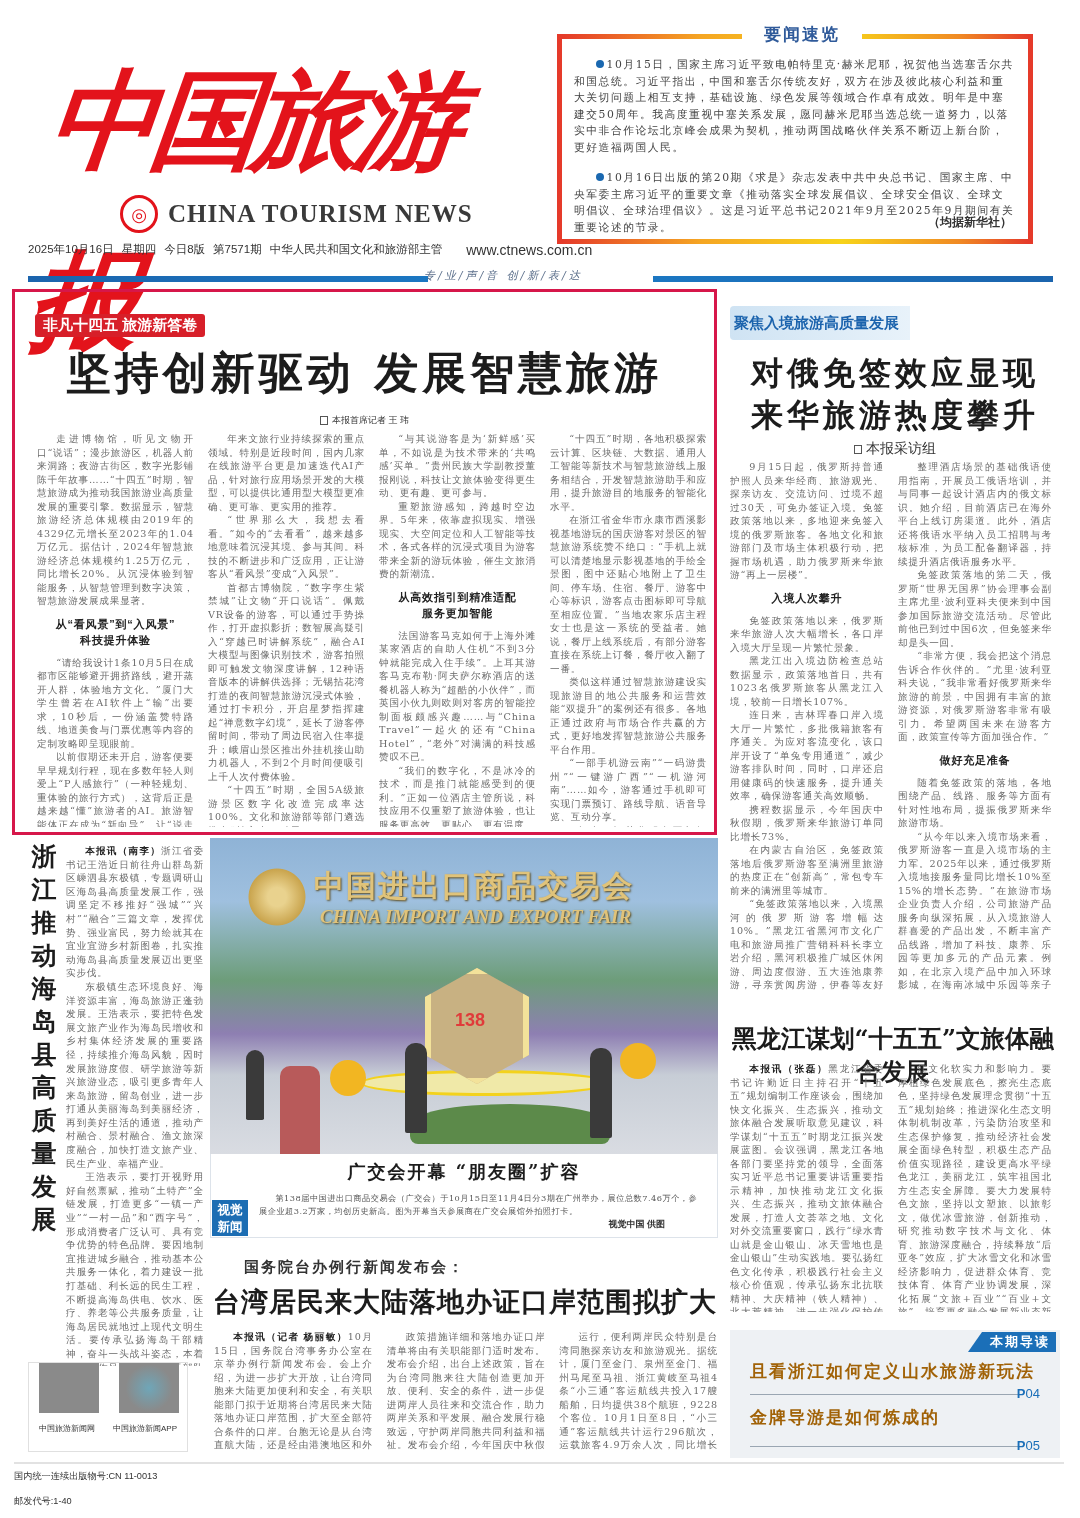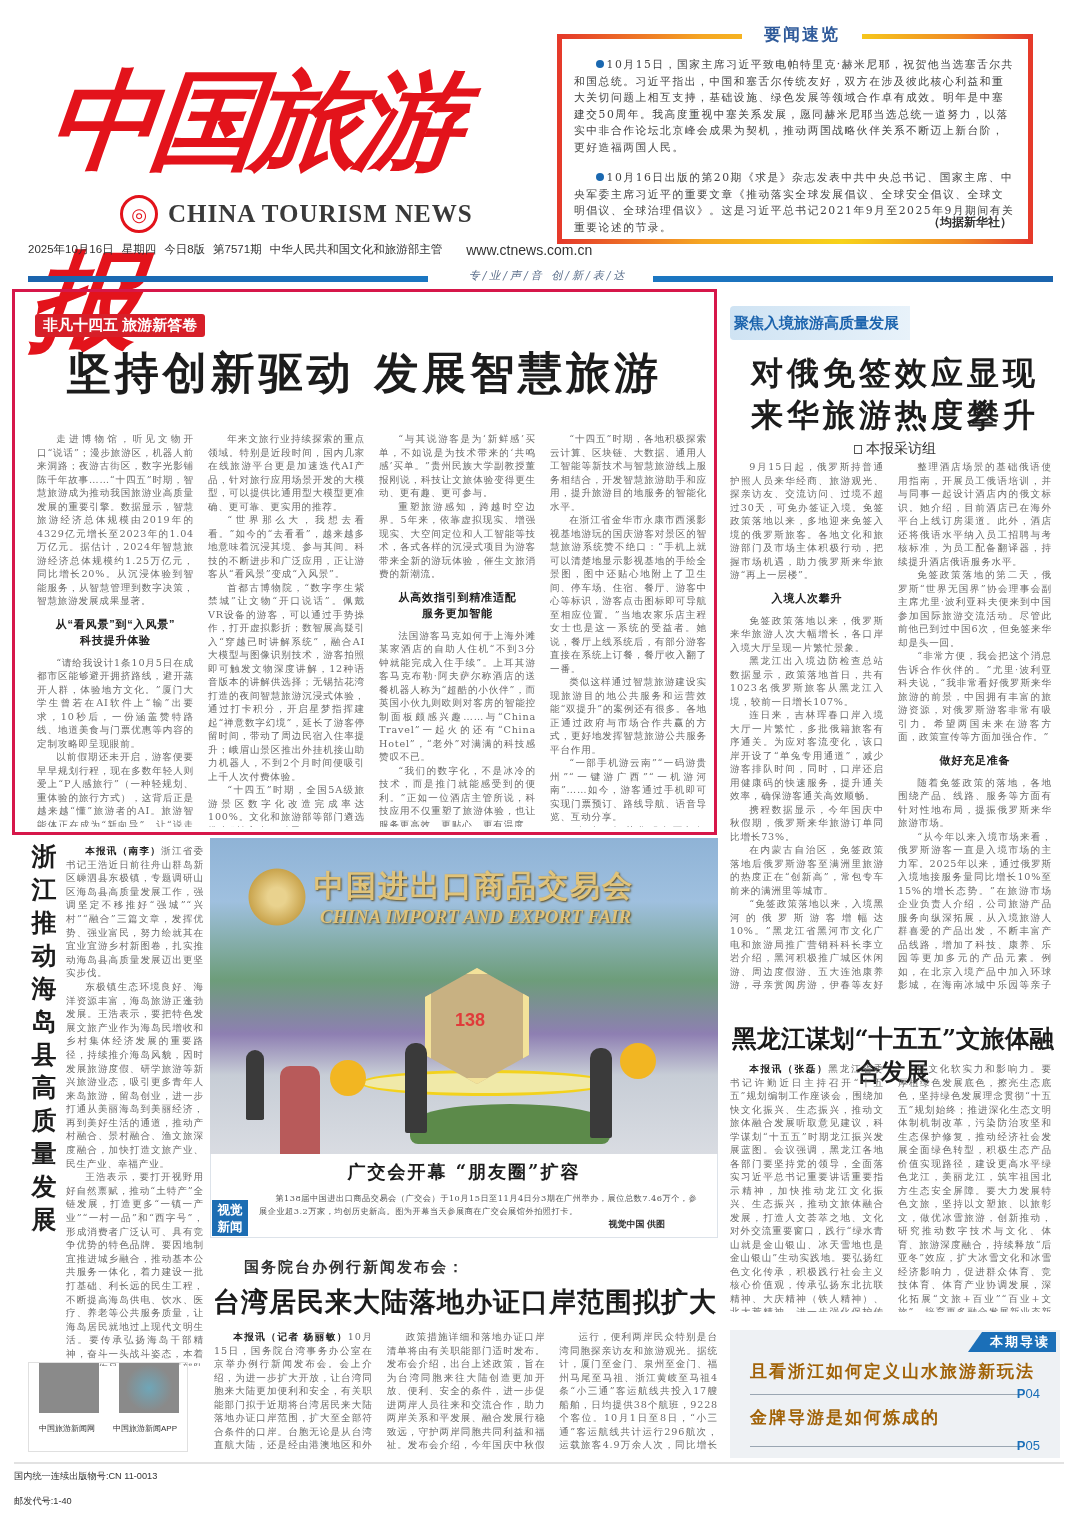--- a/index.html
+++ b/index.html
@@ -26,21 +26,21 @@
     font-size: 17px; font-weight: bold; color: #2f5a9a; letter-spacing: 2px; }
   .brief-body { padding: 18px 12px 0 12px; font-size: 10.8px; line-height: 16.5px; color: #444; letter-spacing: 1.5px; }
   .brief-item { text-indent: 2em; margin-bottom: 14px; }
   .brief-item .dot { display: inline-block; width: 8px; height: 8px; border-radius: 50%; background: #1a68b0; margin-right: 3px; text-indent: 0; }
   .brief-source { position: absolute; right: 16px; bottom: 8px; font-family: "Liberation Sans", sans-serif; font-size: 12px; font-weight: bold; color: #333; }
 
   
   .slogan-bar { left: 28px; top: 272px; width: 1025px; height: 14px; }
   .slogan-bar .bar-left { position: absolute; left: 0; top: 4px; width: 400px; height: 6px; background: linear-gradient(90deg,#1b64ad,#1b77c2); }
   .slogan-bar .bar-right { position: absolute; left: 625px; top: 4px; width: 400px; height: 6px; background: linear-gradient(90deg,#1b77c2,#1b64ad); }
-  .slogan-text { position: absolute; left: 420px; top: -4px; width: 200px; text-align: center; font-size: 11px; color: #5a6e8a; font-style: italic; letter-spacing: 3px; }
+  .slogan-text { position: absolute; left: 396px; top: -4px; width: 200px; font-size: 11px; color: #5a6e8a; font-style: italic; letter-spacing: 3px; }
 
   
   .lead-box { left: 12px; top: 289px; width: 705px; height: 546px; border: 3px solid #d6174a; }
   .lead-tag { position: absolute; left: 20px; top: 22px; background: #d71f29; color: #fff; border-radius: 3px;
     font-family: "Liberation Sans", sans-serif; font-weight: bold; font-size: 15px; padding: 2px 8px; }
   .lead-headline { position: absolute; left: 0; width: 100%; top: 52px; text-align: center; font-size: 44px;
     font-weight: bold; letter-spacing: 4px; color: #1c1c1c; }
   .byline { position: absolute; top: 122px; width: 100%; text-align: center; font-family: "Liberation Sans", sans-serif; font-size: 9px; color: #333; }
   .byline .box { display: inline-block; width: 8px; height: 9px; border: 1px solid #555; vertical-align: middle; margin-right: 4px; }
   .cols { position: absolute; left: 22px; top: 140px; width: 670px; height: 395px; display: grid; grid-template-columns: repeat(4, 1fr); column-gap: 14px; }
@@ -138,20 +138,21 @@
 
 <div class="abs slogan-bar">
   <div class="bar-left" style="width:400px"></div>
   <div class="slogan-text">专/业/声/音  创/新/表/达</div>
   <div class="bar-right"></div>
 </div>
 
 <div class="abs lead-box">
   <div class="lead-tag">非凡十四五 旅游新答卷</div>
   <div class="lead-headline">坚持创新驱动 发展智慧旅游</div>
+  <div class="byline"><span class="box"></span><span>本报首席记者 王 玮</span></div>
   <div class="cols">
     <div class="col">
         <p class="">走进博物馆，听见文物开口“说话”；漫步旅游区，机器人前来洞路；夜游古街区，数字光影铺陈千年故事……“十四五”时期，智慧旅游成为推动我国旅游业高质量发展的重要引擎。数据显示，智慧旅游经济总体规模由2019年的4329亿元增长至2023年的1.04万亿元。据估计，2024年智慧旅游经济总体规模约1.25万亿元，同比增长20%。从沉浸体验到智能服务，从智慧管理到数字决策，智慧旅游发展成果显著。</p>
         <div class="sub">从“看风景”到“入风景”<br>科技提升体验</div>
         <p class="">“请给我设计1条10月5日在成都市区能够避开拥挤路线，避开蒸开人群，体验地方文化。”厦门大学生曾若在AI软件上“输”出要求，10秒后，一份涵盖赞特路线、地道美食与门票优惠等内容的定制攻略即呈现眼前。</p>
         <p class="">以前假期还未开启，游客便要早早规划行程，现在多数年轻人则爱上“P人感旅行”（一种轻规划、重体验的旅行方式），这背后正是越来越“懂”旅游者的AI。旅游智能体正在成为“新向导”，让“说走就走的旅行”成为可能，让“诗和远方”触手可及。</p>
       </div>
     <div class="col">
         <p class="">年来文旅行业持续探索的重点领域。特别是近段时间，国内几家在线旅游平台更是加速迭代AI产品，针对旅行应用场景开发的大模型，可以提供比通用型大模型更准确、更可靠、更实用的推荐。</p>
         <p class="">“世界那么大，我想去看看。”如今的“去看看”，越来越多地意味着沉浸其境、参与其间。科技的不断进步和广泛应用，正让游客从“看风景”变成“入风景”。</p>

